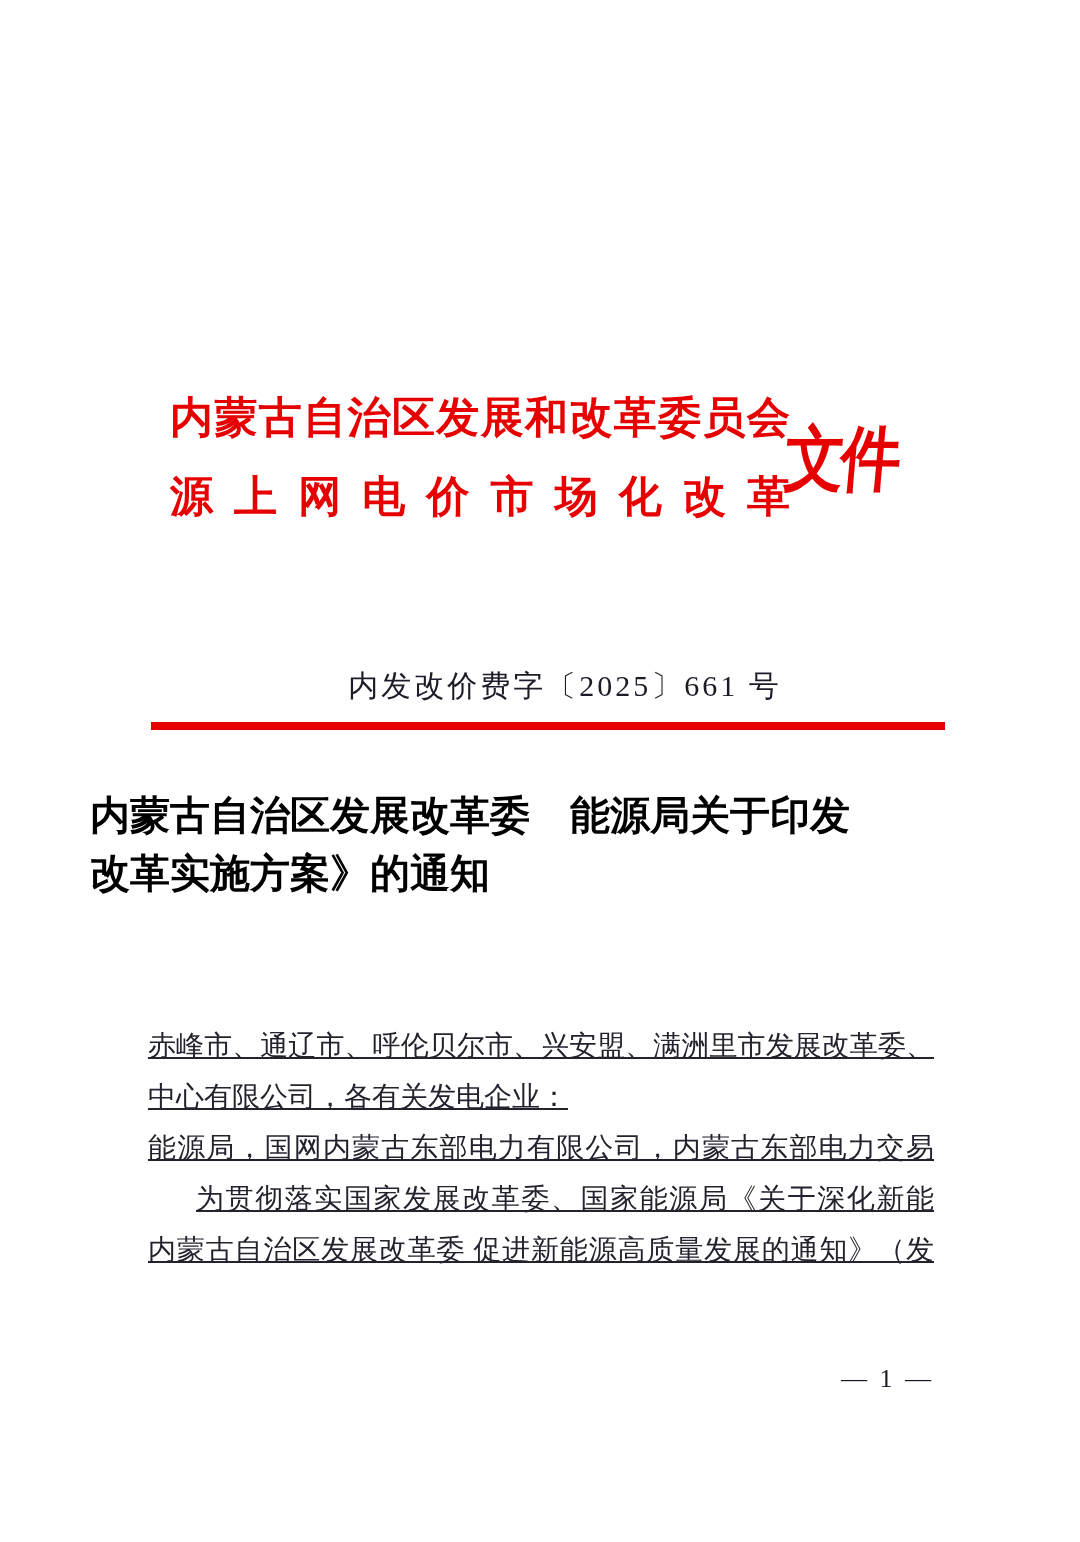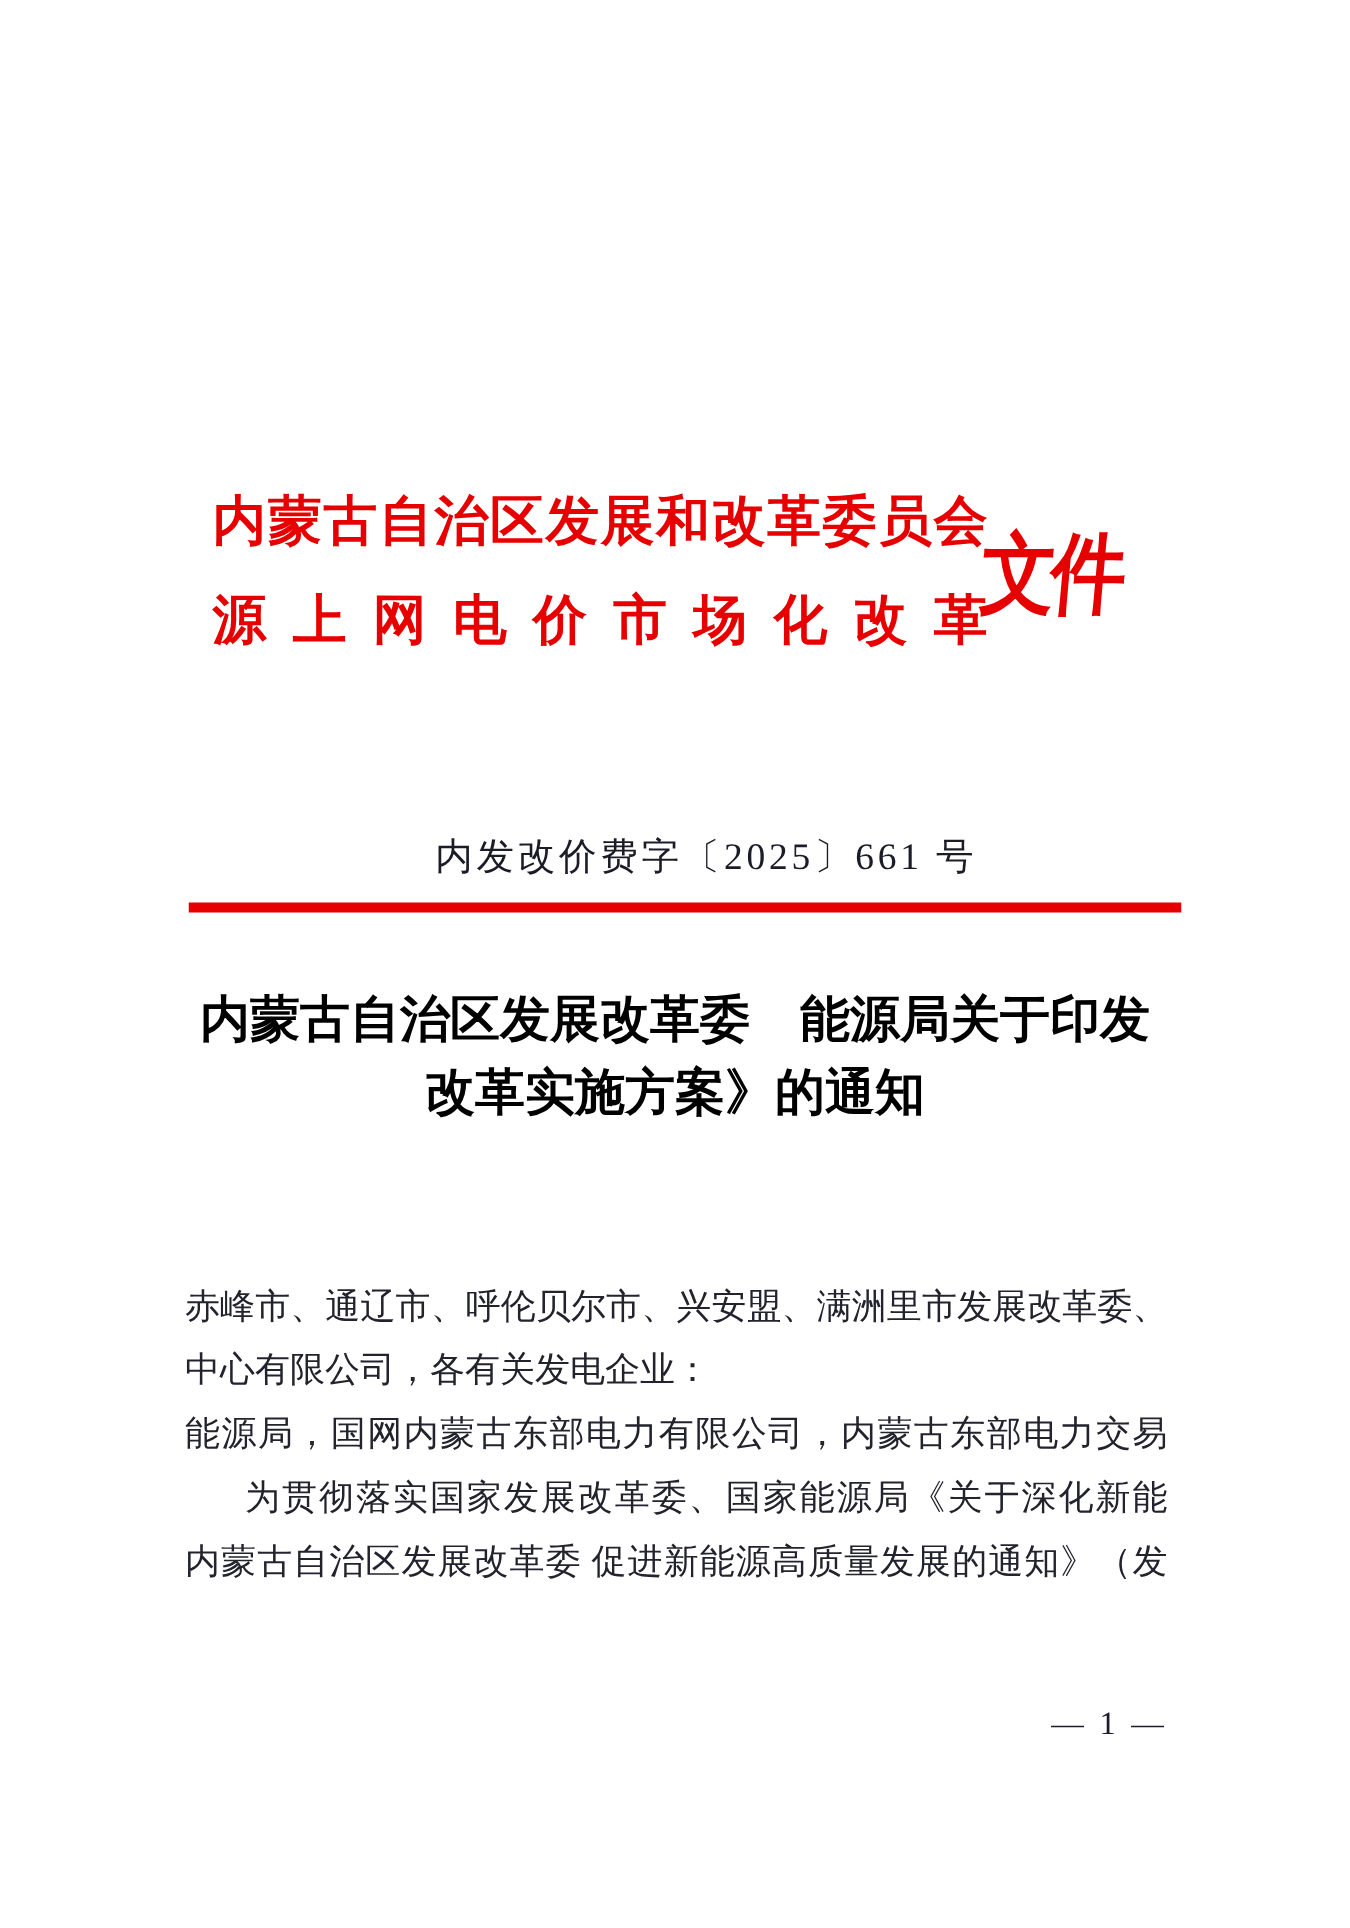--- a/index.html
+++ b/index.html
@@ -73,21 +73,21 @@
     height: 8px;
     background: var(--accent-red);
   }
 
   
   .doc-title {
     position: absolute;
     left: 90px;
     top: 787px;
     width: 900px;
-    text-align: center;
+    text-align: left;
     font-size: 40px;
     font-weight: 700;
     line-height: 58px;
     color: #000000;
   }
 
   
   .doc-body {
     position: absolute;
     left: 148px;
@@ -95,20 +95,21 @@
     width: 786px;
     font-size: 28px;
     line-height: 51px;
     color: #23232e;
   }
   .b-line {
     height: 51px;
     text-align: justify;
     text-justify: inter-character;
     overflow: hidden;
+    text-decoration: underline;
   }
   .b-line.fill { text-align-last: justify; }
   .b-line.indent { text-indent: 48px; }
 
   
   .page-number {
     position: absolute;
     top: 1364px;
     right: 146px;
     font-size: 26px;

